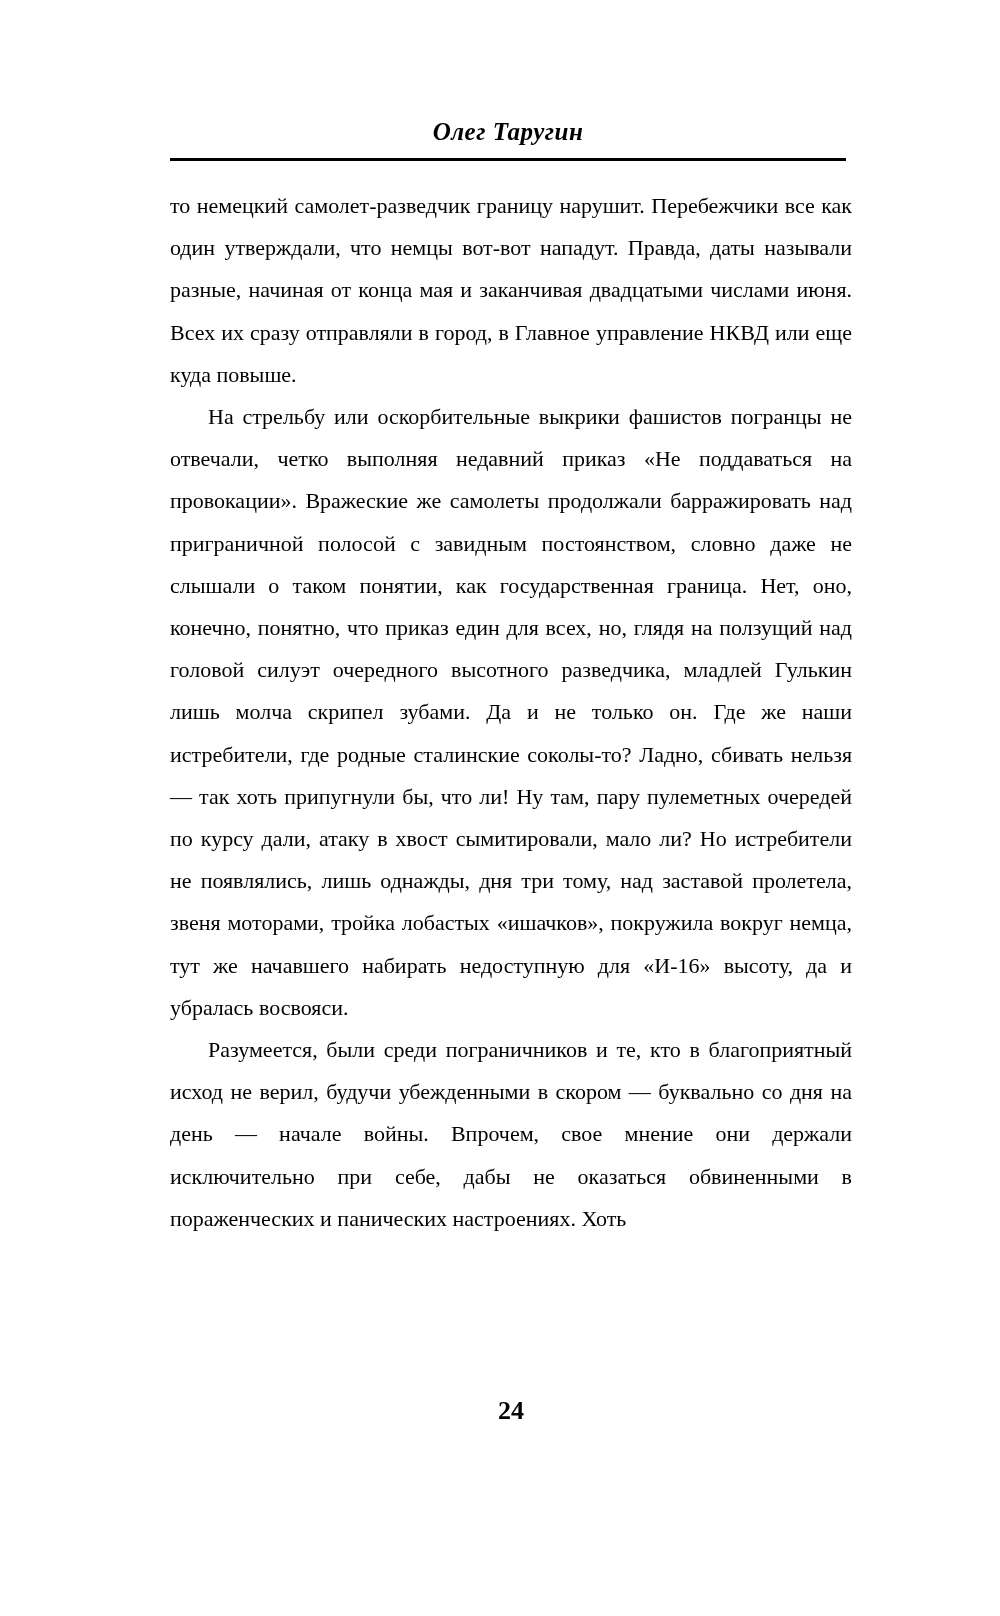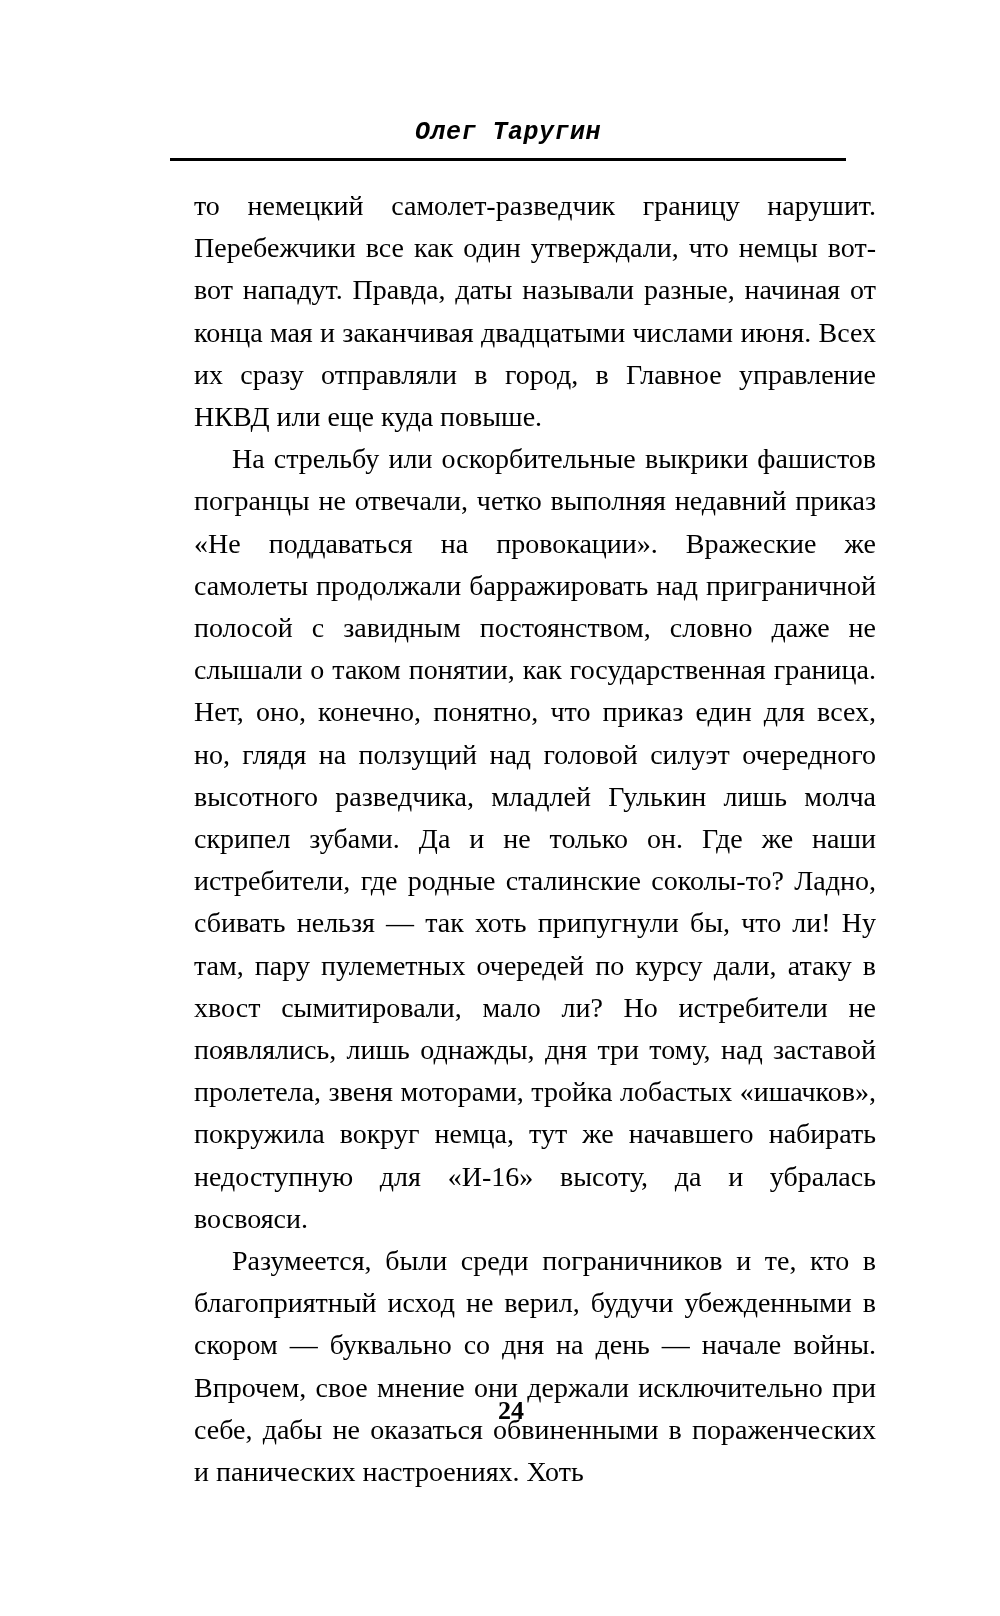--- a/index.html
+++ b/index.html
@@ -16,47 +16,46 @@
     overflow: hidden;
     font-family: "Liberation Serif", "DejaVu Serif", serif;
     color: #000000;
   }
   .running-head {
     position: absolute;
     left: 170px;
     top: 118px;
     width: 676px;
     text-align: center;
-    font-family: Liberation Mono, monospace;
+    font-family: Liberation Serif, serif;
     font-style: italic;
     font-weight: 700;
     font-size: 25px;
     letter-spacing: 0.5px;
     color: #000;
   }
   .head-rule {
     position: absolute;
     left: 170px;
     top: 158px;
     width: 676px;
     height: 3px;
     background: #000;
   }
   .text-block {
     position: absolute;
     left: 170px;
     top: 185px;
     width: 682px;
-    font-size: 28px;
+    font-size: 22px;
     line-height: 42.2px;
     text-align: justify;
     text-justify: inter-word;
     color: #000;
     hyphens: manual;
-    margin-left: 24px;
   }
   .text-block p {
     margin: 0;
     text-indent: 38px;
   }
   .text-block p.no-indent {
     text-indent: 0;
   }
   
   .page-number {

